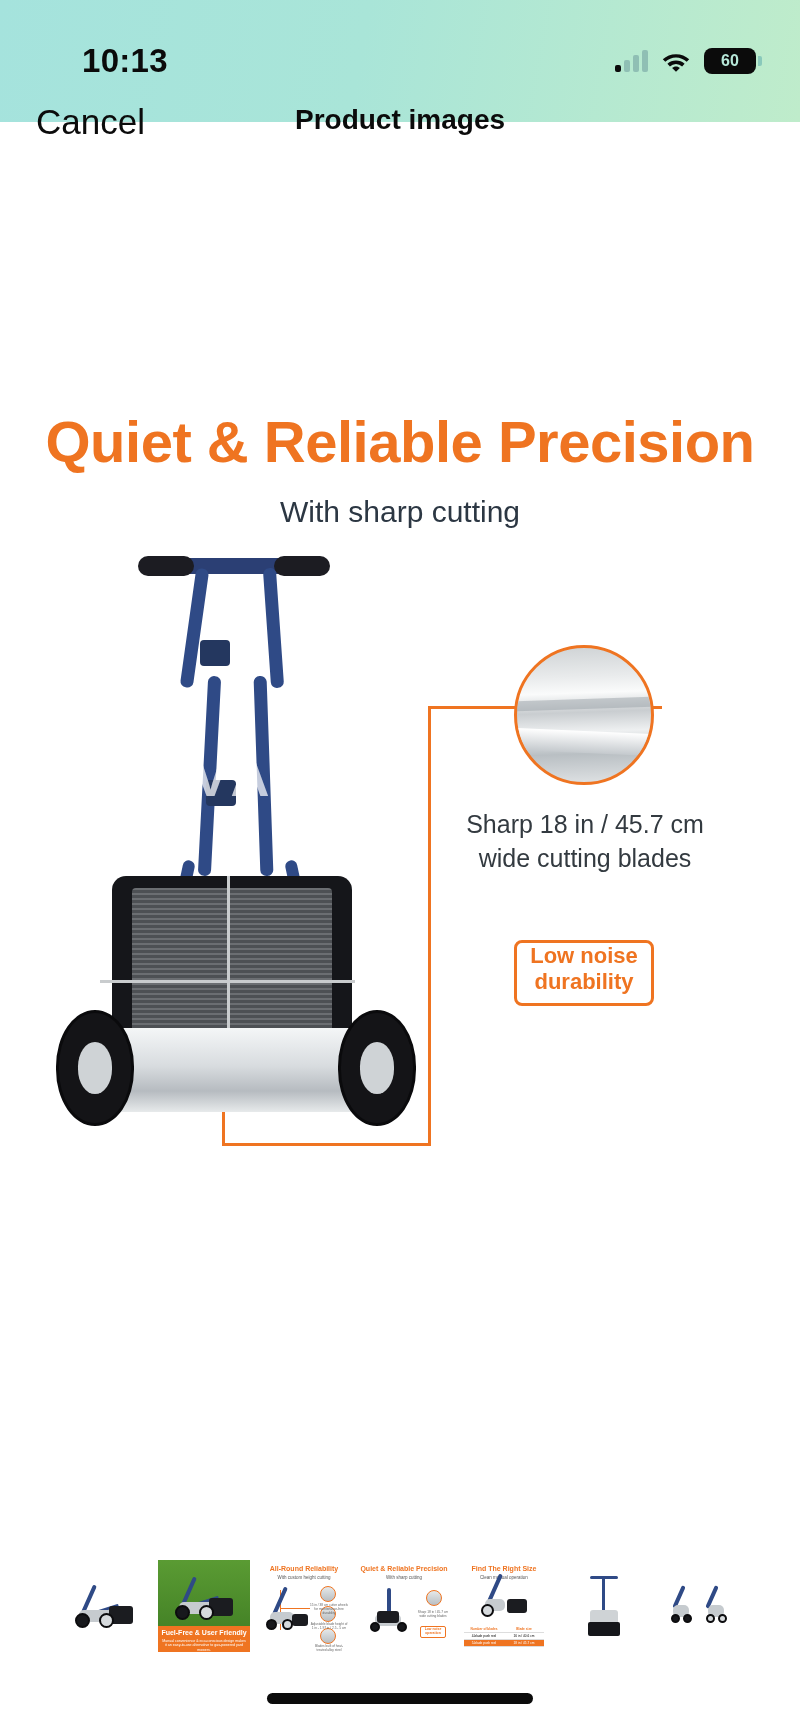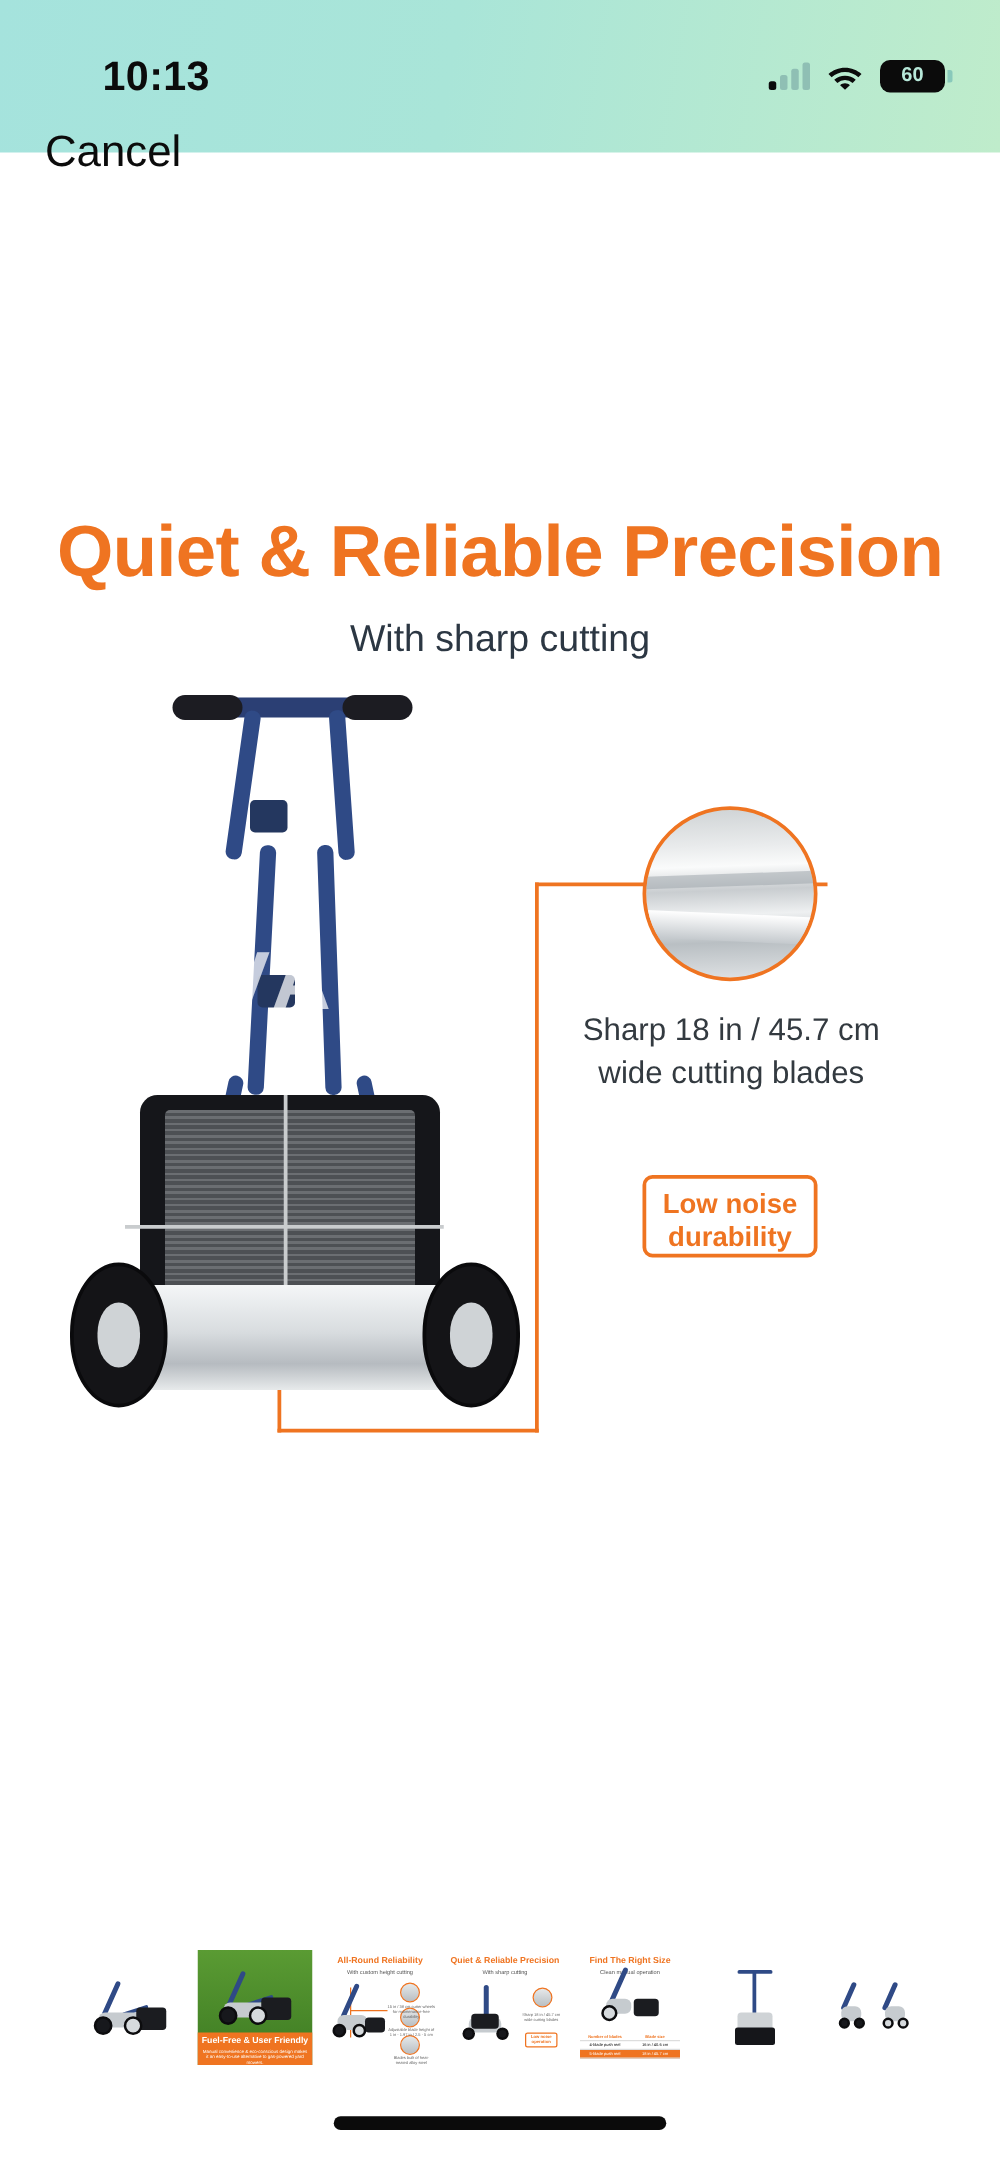--- a/index.html
+++ b/index.html
@@ -93,21 +93,21 @@
     background: linear-gradient(180deg,#ffffff,#c4c9cd); transform: rotate(2.5deg);
   }
   .inset-cap {
     position: absolute; left: 440px; top: 650px; width: 290px;
     text-align: center; font-size: 25px; line-height: 1.35; color: #333a40;
   }
 
   .lownoise {
     position: absolute; left: 514px; top: 782px; width: 140px; height: 66px;
     border: 3px solid #ef7421; border-radius: 8px;
-    display: flex; flex-direction: column; align-items: center; justify-content: flex-end;
+    display: flex; flex-direction: column; align-items: center; justify-content: flex-start;
     color: #ef7421; font-size: 22px; font-weight: 700; line-height: 1.2; text-align: center;
   }
 
   
   .mower { position: absolute; left: 20px; top: 400px; width: 420px; height: 580px; }
   .m-handlebar {
     position: absolute; left: 128px; top: 0px; width: 175px; height: 16px;
     background: #2b3f74; border-radius: 9px;
   }
   .grip {
@@ -152,21 +152,21 @@
   }
   .wheel .hub {
     position: absolute; left: 50%; top: 50%; width: 34px; height: 52px;
     margin: -26px 0 0 -17px; background: #cfd3d6; border-radius: 18px / 26px;
   }
   .wheel.l { left: 36px; }
   .wheel.r { left: 318px; }
   .wm {
     position: absolute; left: 130px; top: 588px; width: 340px;
     text-align: center; color: rgba(255,255,255,0.72);
-    font-size: 66px; font-weight: 700; letter-spacing: 6px; pointer-events: none;
+    font-size: 54px; font-weight: 700; letter-spacing: 6px; pointer-events: none;
   }
   .wm2 {
     position: absolute; left: 130px; top: 648px; width: 340px;
     text-align: center; color: rgba(255,255,255,0.62);
     font-size: 34px; letter-spacing: 14px; pointer-events: none;
   }
 
   
   .thumbstrip {
     position: absolute; left: 0; top: 1546px; width: 800px; height: 120px;
@@ -245,20 +245,21 @@
             <path d="M15 16.6c1.5 0 2.9.6 3.9 1.5L15 21.8l-3.9-3.7c1-.9 2.4-1.5 3.9-1.5z" fill="#0b0b0b"></path>
           </svg>
         </span>
         <span class="batt">
           <span>60</span>
         </span>
       </div>
     </div>
     <div class="navrow">
       <div class="cancel">Cancel</div>
+      <div class="navtitle">Product images</div>
     </div>
   </div>
 
   <div class="canvas">
 
     <div class="headline">Quiet &amp; Reliable Precision</div>
     <div class="subhead">With sharp cutting</div>
 
     <div class="conn conn-top-h"></div>
     <div class="conn conn-top-v"></div>

